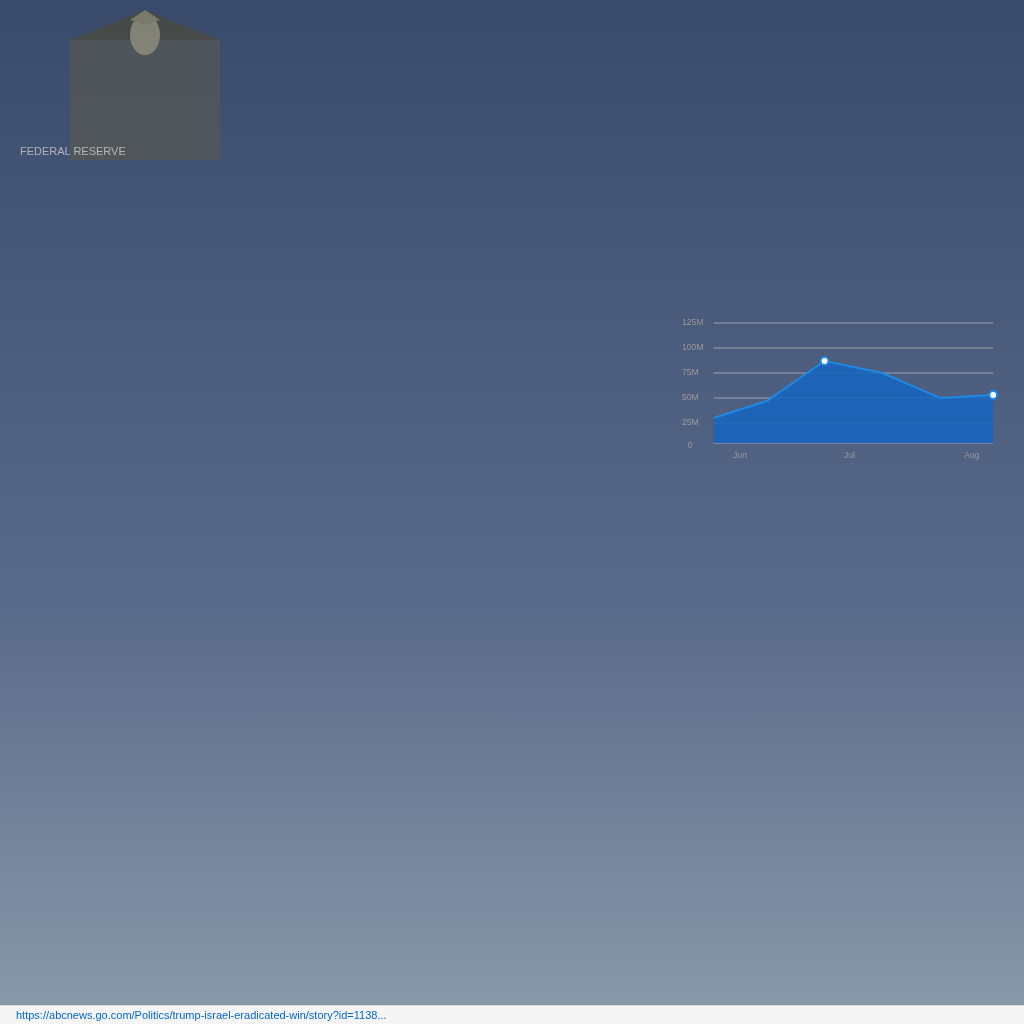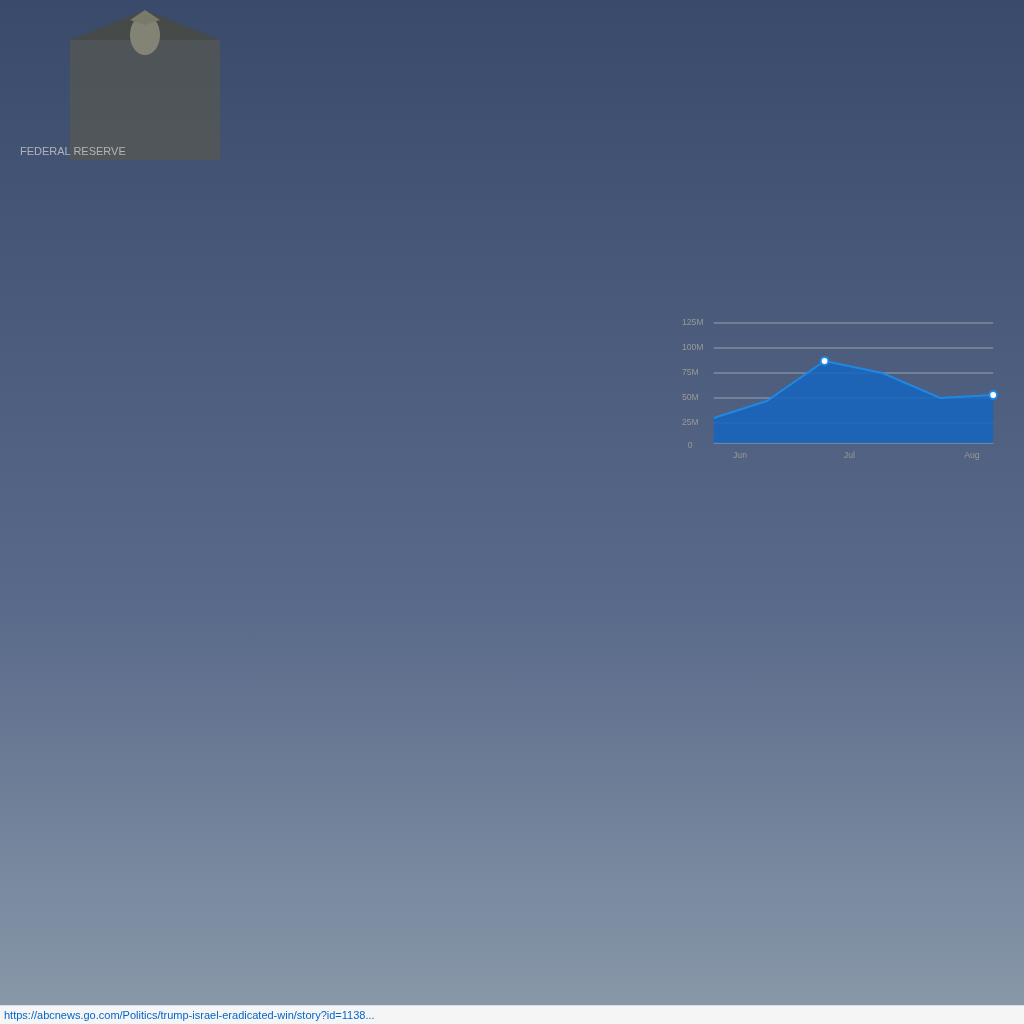--- a/index.html
+++ b/index.html
@@ -433,21 +433,21 @@
 
     
     .status-bar {
       position: fixed;
       bottom: 0;
       left: 0;
       right: 0;
       background: #f5f5f5;
       font-size: 11px;
       color: #0066cc;
-      padding: 3px 4px;
+      padding: 3px 16px;
       border-top: 1px solid #ddd;
     }
   </style>
 </head>
 <body>
 
 <div class="abc-header">
   <div class="abc-logo">
     <div class="abc-logo-circle">abc</div>
     <span class="abc-logo-text">NEWS</span>

